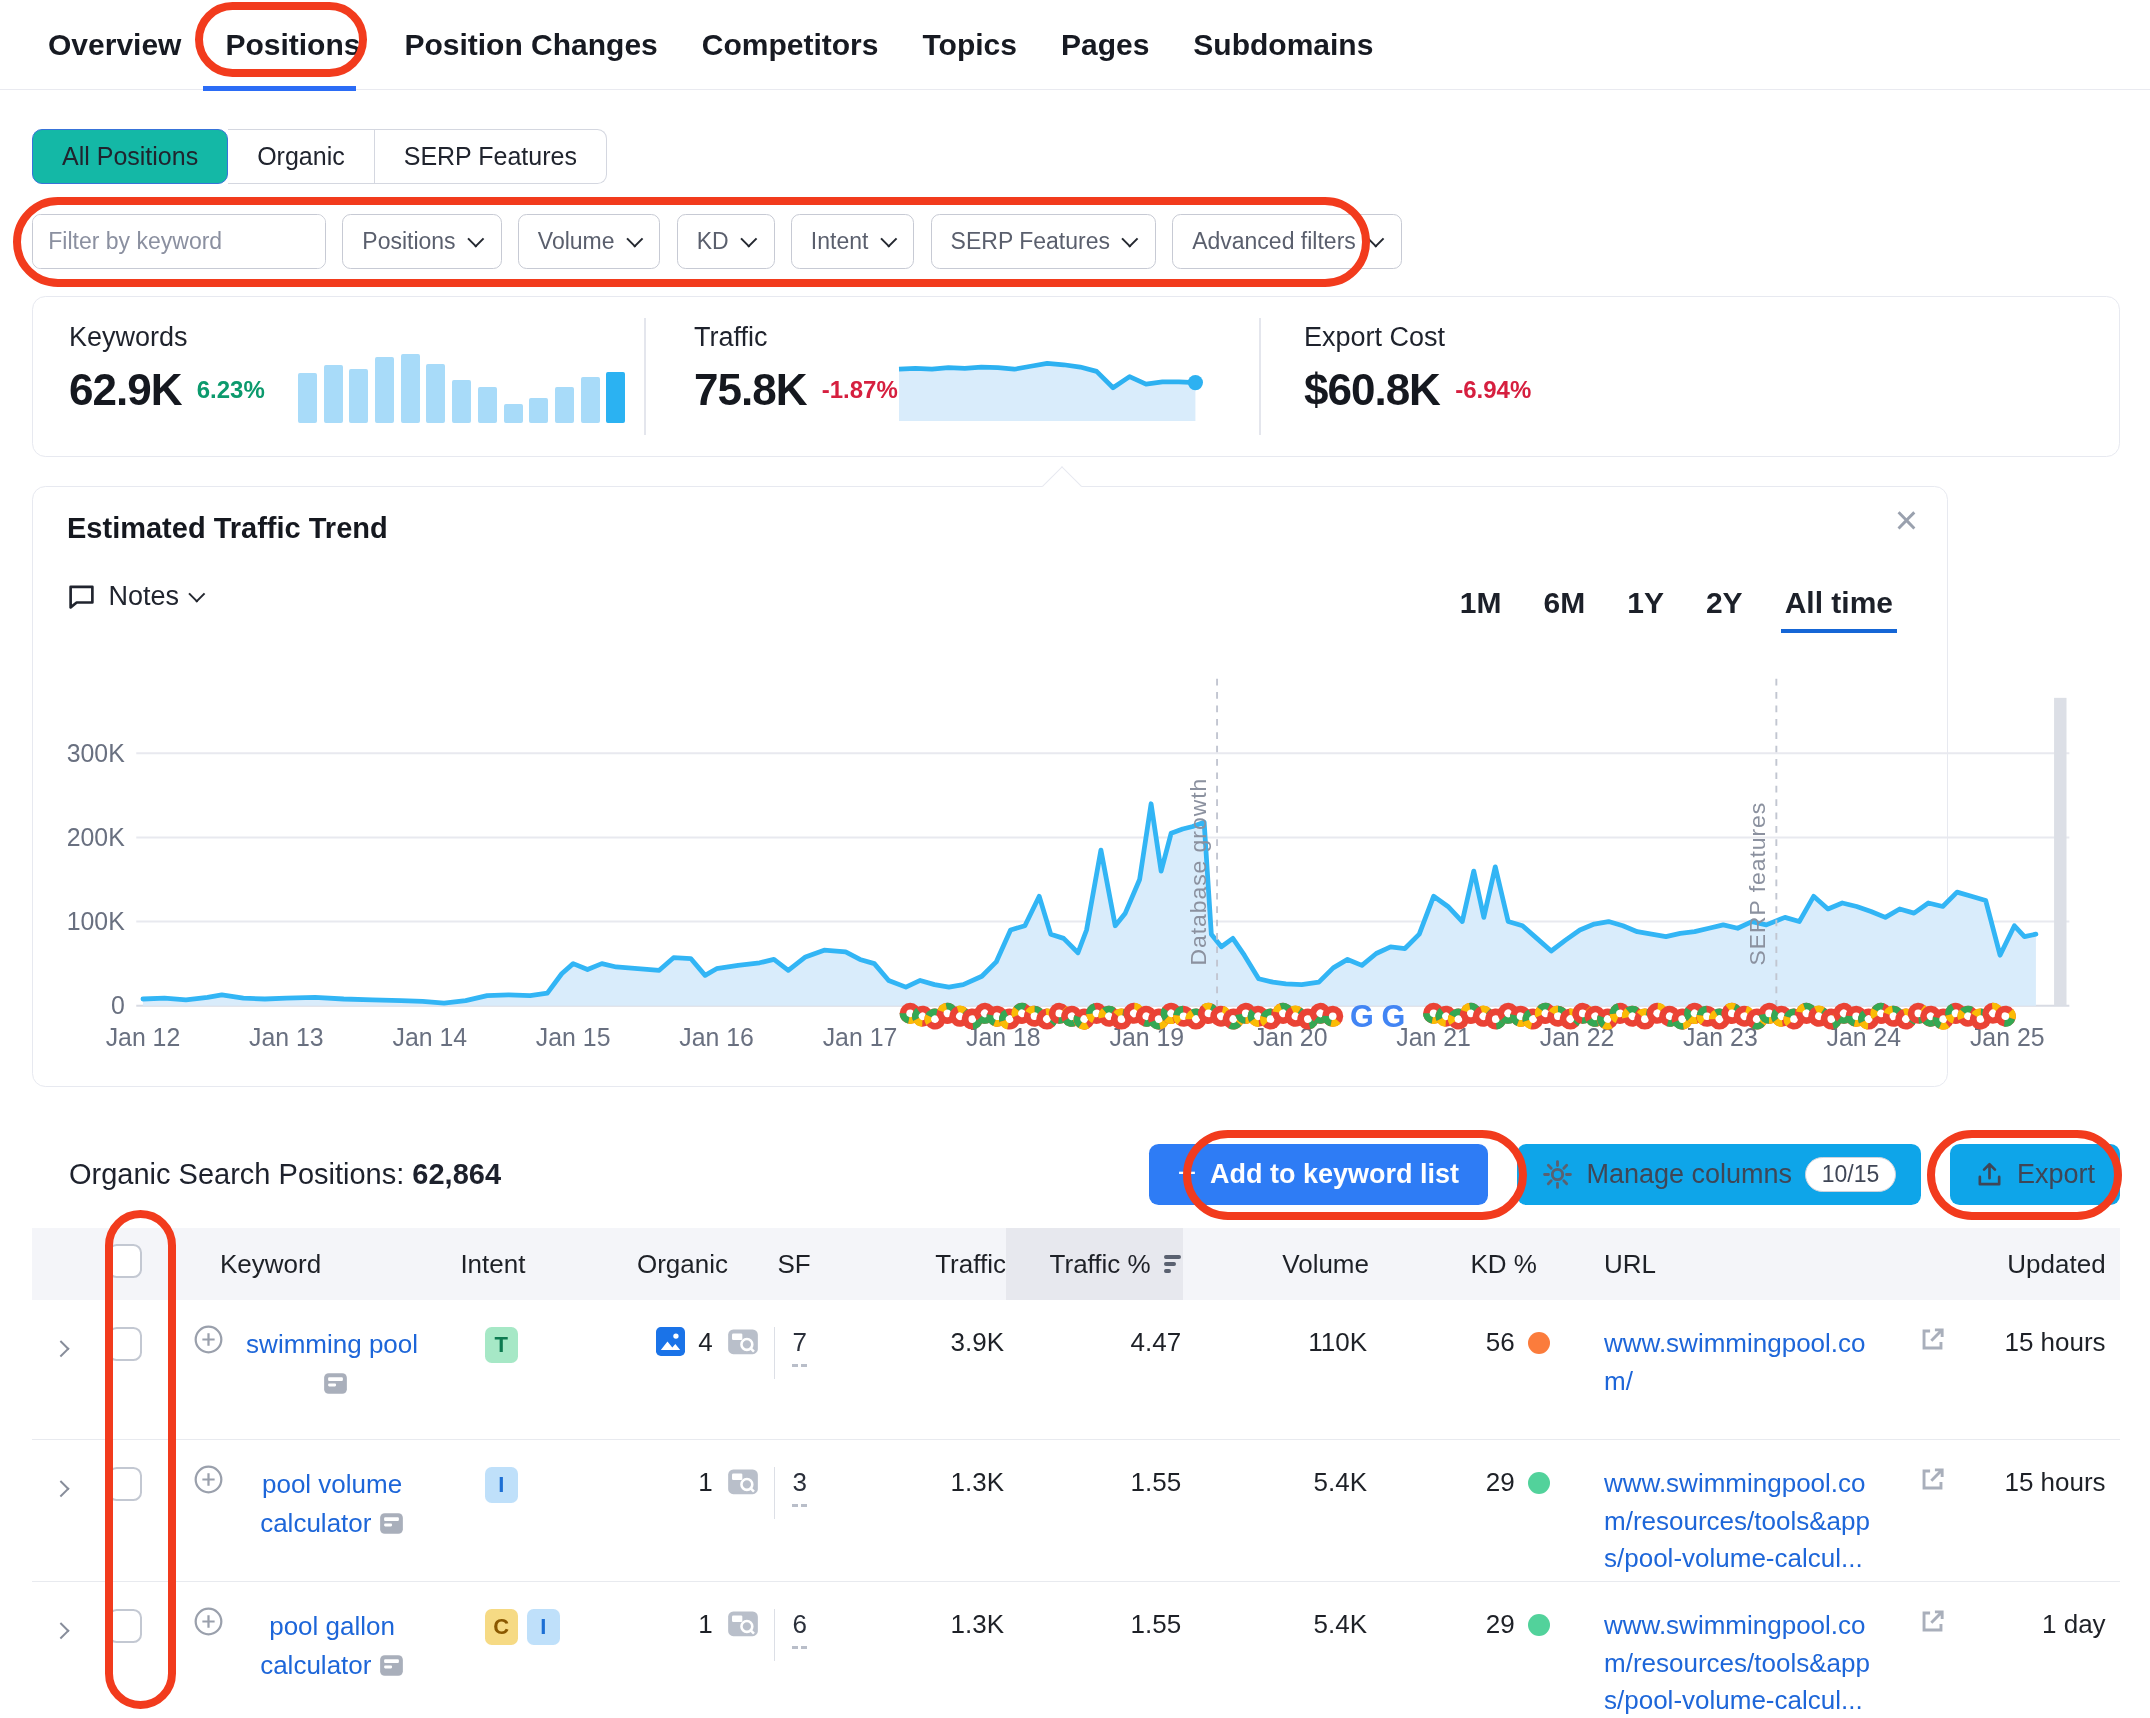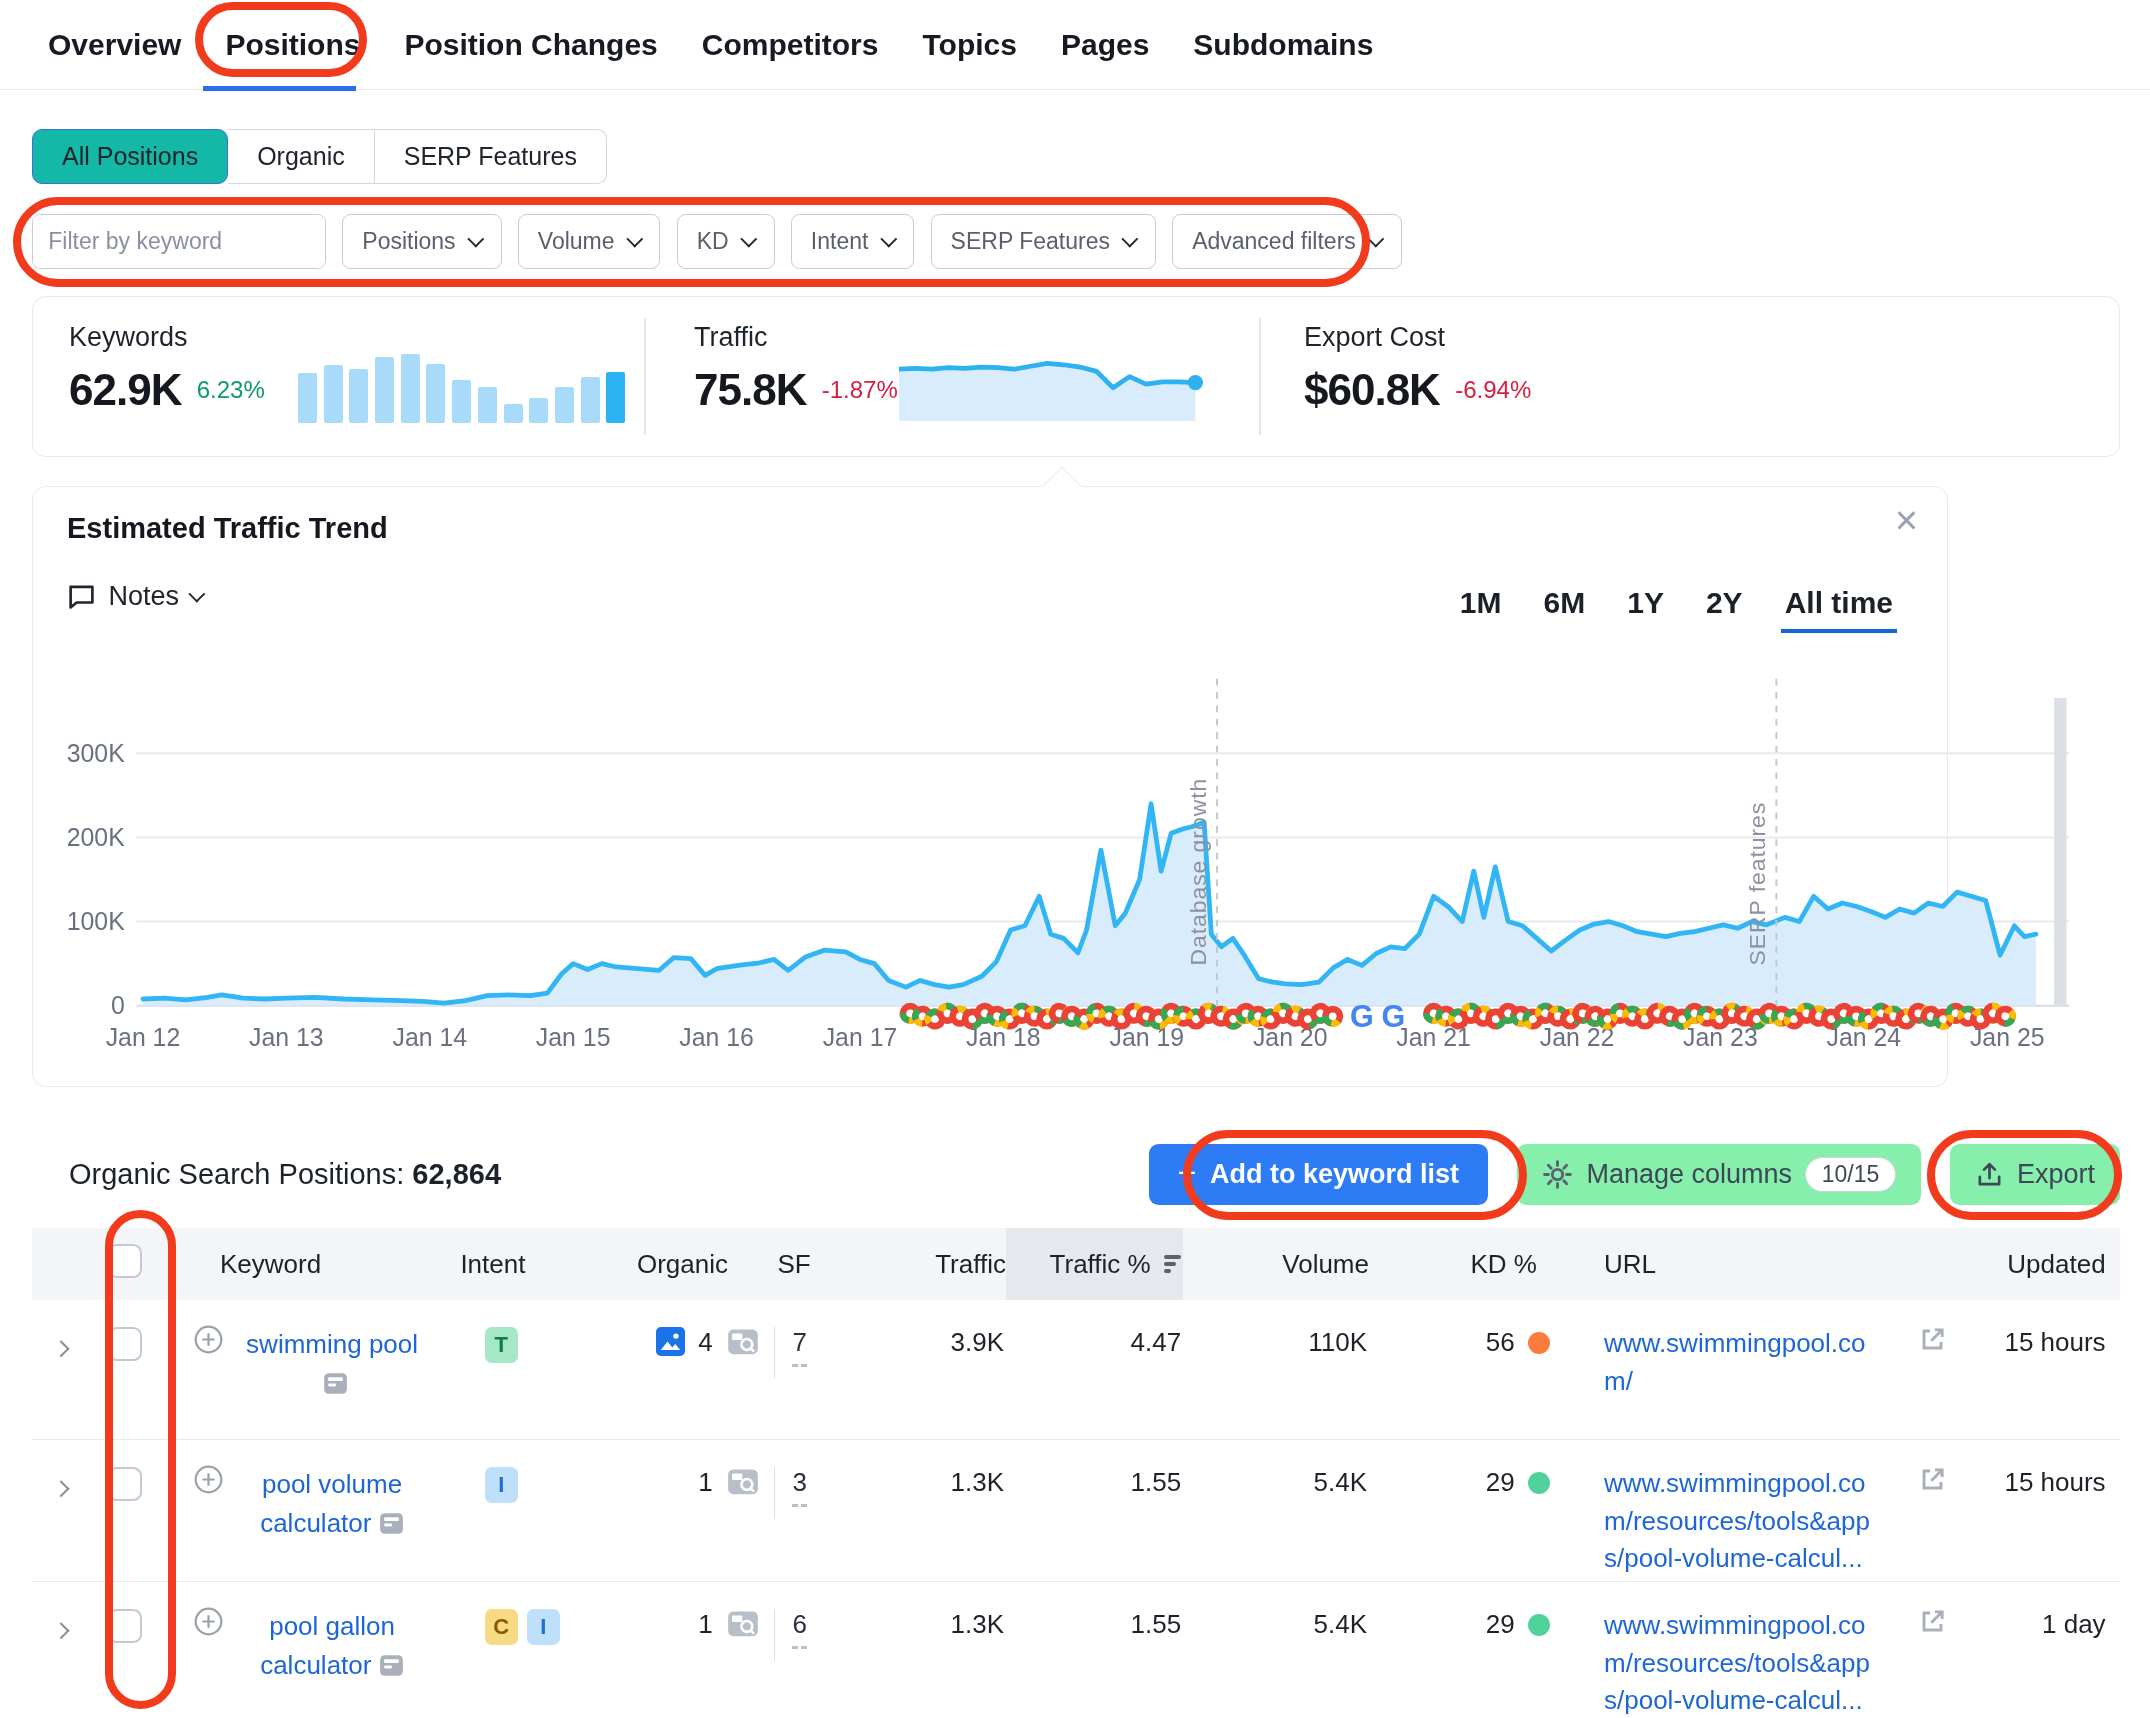--- a/index.html
+++ b/index.html
@@ -30,21 +30,21 @@
         border-bottom:2.9px solid #23272f;transform:rotate(45deg);margin-top:-4.8px;}
   .chev.gray{border-color:#878d9a;}
   .chev.right{transform:rotate(-45deg);margin-top:0;}
   
   .mcard{position:absolute;left:32px;top:296px;width:2088px;height:161px;border:1.9px solid #e7e9f0;
          border-radius:13.4px;box-sizing:border-box;background:#fff;}
   .msec{position:absolute;top:25px;}
   .mlabel{font-size:27px;color:#1e222c;}
   .mrow{display:flex;align-items:center;gap:15.3px;margin-top:11.5px;}
   .mval{font-size:44px;font-weight:bold;color:#15181f;letter-spacing:-1px;}
-  .mpct{font-size:24px;font-weight:normal;}
+  .mpct{font-size:24px;font-weight:bold;}
   .mdiv{position:absolute;top:21px;bottom:21px;width:1.9px;background:#e4e6ed;}
   .kbars{position:absolute;left:265px;top:57px;width:336px;height:69px;display:flex;
          align-items:flex-end;gap:6.7px;}
   .kbar{width:19px;background:#a8dbf9;border-radius:1.9px;}
   .kbar.last{background:#2bb2f2;}
   .tspark{position:absolute;left:865px;top:50px;}
   .caret-up{position:absolute;left:1015px;top:-15.3px;width:27px;height:27px;background:#fff;
          border-left:1.9px solid #e7e9f0;border-top:1.9px solid #e7e9f0;transform:rotate(45deg);z-index:3;}
   
   .ccard{position:absolute;left:32px;top:486px;width:1916px;height:601px;border:1.9px solid #e7e9f0;
@@ -61,21 +61,21 @@
   .evlbl{font-size:24px;fill:#8b919f;letter-spacing:1px;font-family:"Liberation Sans",sans-serif;}
   .glbl{font-size:32px;font-weight:bold;fill:#4285f4;text-anchor:middle;font-family:"Liberation Sans",sans-serif;}
   
   .phead{position:absolute;left:32px;top:1143px;width:2088px;height:63px;display:flex;align-items:center;}
   .ptitle{font-size:29px;color:#1d212c;margin-left:37px;}
   .ptitle b{font-weight:bold;}
   .pbtns{margin-left:auto;display:flex;gap:29px;align-items:center;}
   .btn-add{height:61px;padding:0 29px;background:#2e7cf5;color:#fff;border-radius:9.6px;display:flex;
            align-items:center;gap:13.4px;font-size:27px;font-weight:bold;cursor:pointer;}
   .btn-add .plus{font-size:32.5px;font-weight:normal;margin-top:-2.9px;}
-  .btn-gray{height:61px;padding:0 25px;background:#86efac;color:#3f4656;border-radius:9.6px;display:flex;
+  .btn-gray{height:61px;padding:0 25px;background:#0ea5e9;color:#3f4656;border-radius:9.6px;display:flex;
            align-items:center;gap:13.4px;font-size:27px;cursor:pointer;}
   .pill{background:#fff;border:1.9px solid #cfd3dc;border-radius:955px;padding:2.9px 15.3px;font-size:23px;color:#3f4656;}
   
   .table{position:absolute;left:32px;top:1228px;width:2088px;}
   .thead,.trow{display:grid;grid-template-columns:57px 76px 282px 143px 174px 91px 151px 177px 186px 206px 373px 171px;}
   .thead{height:72px;background:#f4f5f9;align-items:center;font-size:25px;color:#3c4250;}
   .thead .hc{padding-top:0;}
   .hc-sorted{background:#e7e8ee;height:72px;display:flex;align-items:center;justify-content:flex-end;gap:13.4px;}
   .h-right{text-align:right;}
   .sorticon{display:inline-flex;flex-direction:column;gap:2.9px;margin-right:1.9px;}

